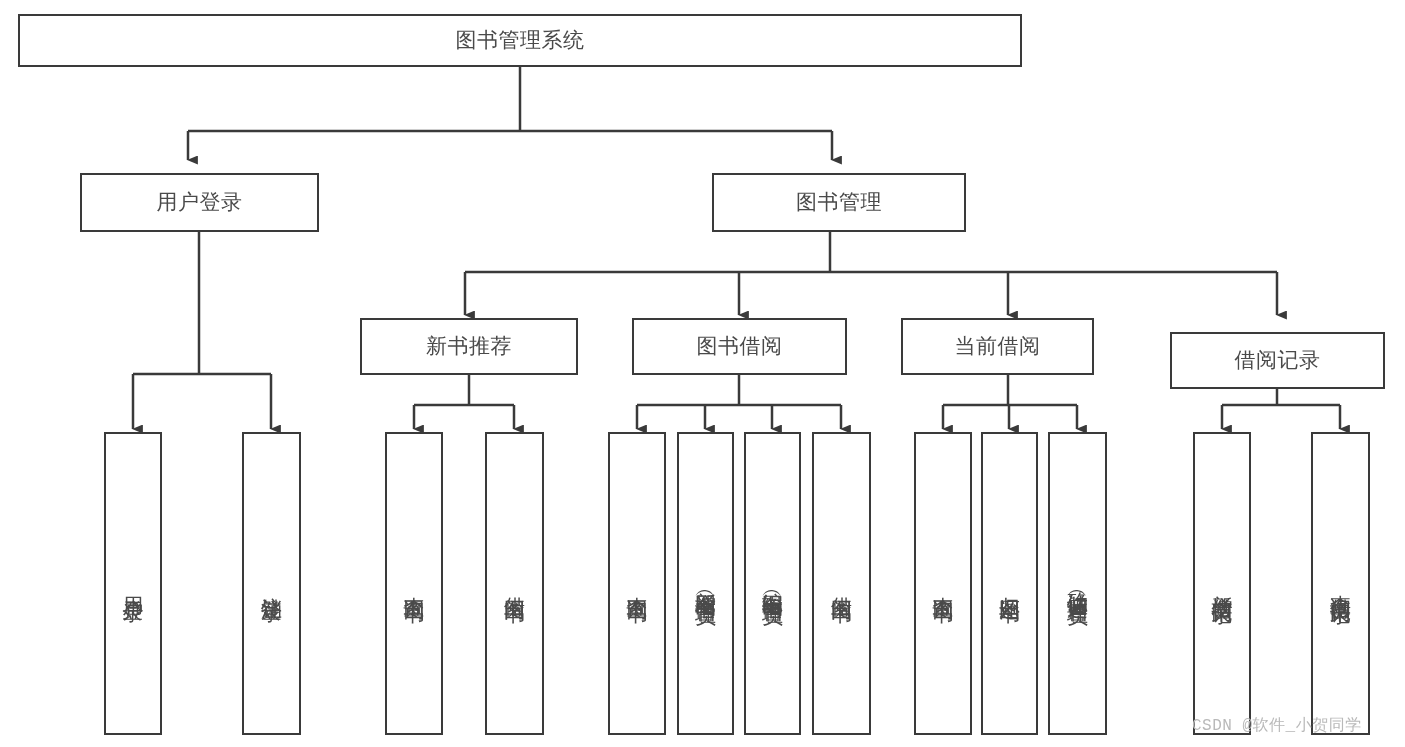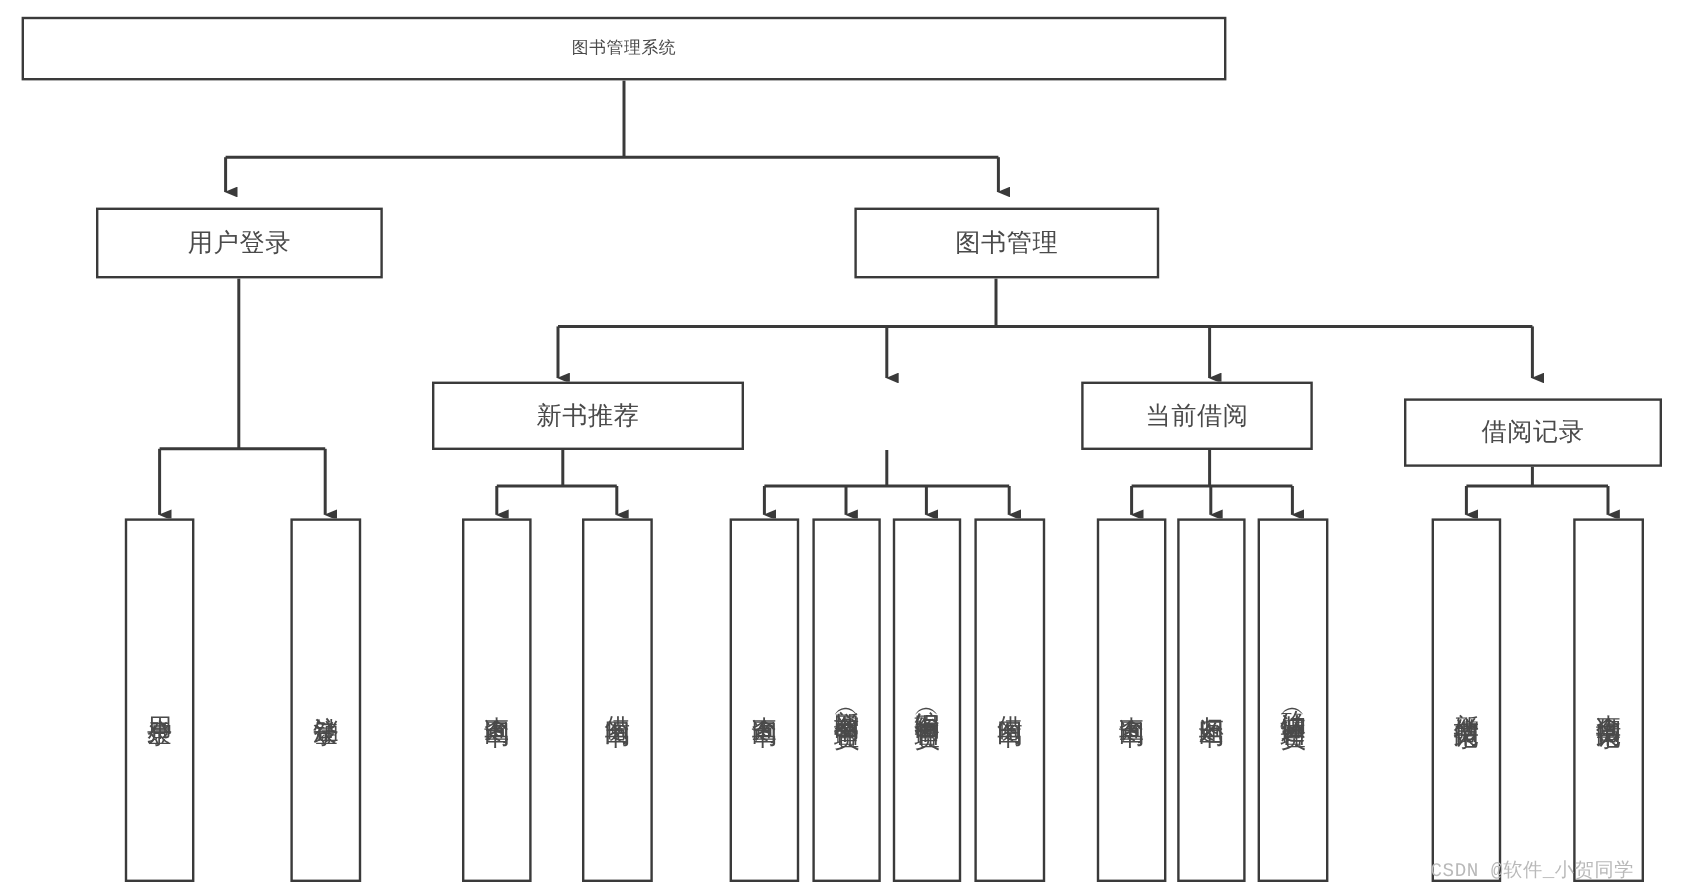--- a/index.html
+++ b/index.html
@@ -41,21 +41,21 @@
     text-align: center;
     line-height: 1.12;
     letter-spacing: 0.5px;
     white-space: pre;
   }
   
   .node.horiz .label {
     writing-mode: horizontal-tb;
     font-size: 21px;
   }
-  .node.root .label { font-size: 14px; text-align: right; }
+  .node.root .label { font-size: 21px; text-align: right; }
   
   .node.vert {
     align-items: center;
     justify-content: center;
   }
   .node.vert .label {
     writing-mode: vertical-rl;
     text-orientation: upright;
     font-size: 21px;
     letter-spacing: 2px;
@@ -132,24 +132,27 @@
   </div>
 
   <div class="node horiz" style="left:80px; top:173px; width:239px; height:59px;">
     <span class="label">用户登录</span>
   </div>
 
   <div class="node horiz" style="left:712px; top:173px; width:254px; height:59px;">
     <span class="label">图书管理</span>
   </div>
 
-  <div class="node horiz" style="left:360px; top:318px; width:260px; height:57px;">
+  <div class="node horiz" style="left:360px; top:318px; width:218px; height:57px;">
     <span class="label">新书推荐</span>
   </div>
 
+  <div class="node horiz" style="left:632px; top:318px; width:215px; height:57px;">
+    <span class="label">图书借阅</span>
+  </div>
 
   <div class="node horiz" style="left:901px; top:318px; width:193px; height:57px;">
     <span class="label">当前借阅</span>
   </div>
 
   <div class="node horiz" style="left:1170px; top:318px; width:215px; height:57px;margin-top:14px;">
     <span class="label">借阅记录</span>
   </div>
 
   <div class="node vert" style="left:104px; top:432px; width:58px; height:303px;">

